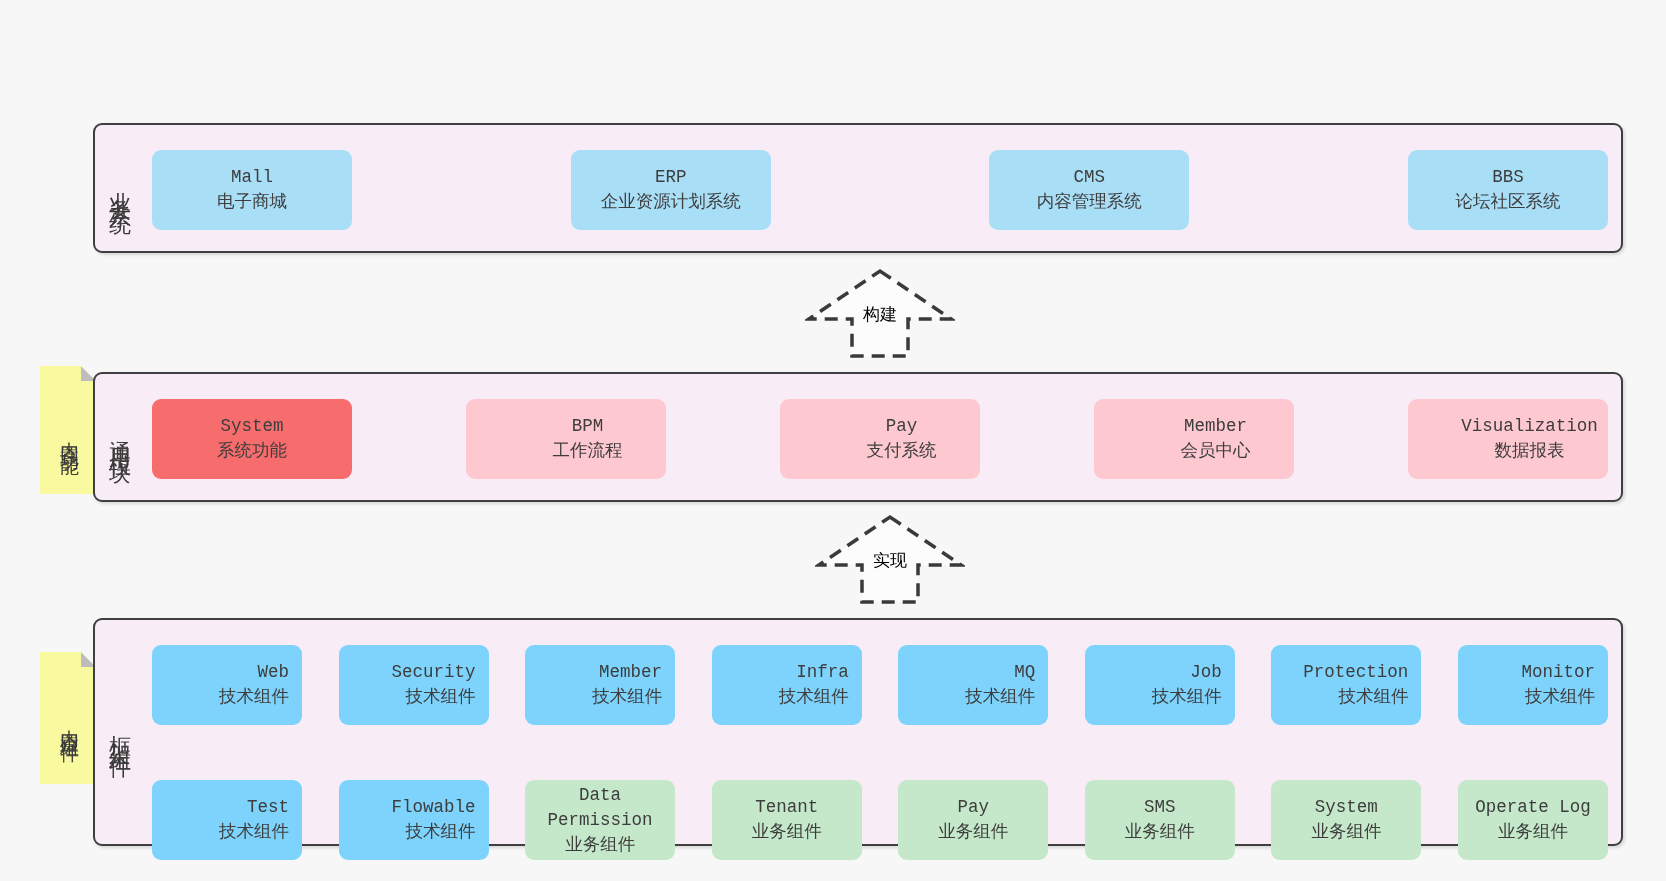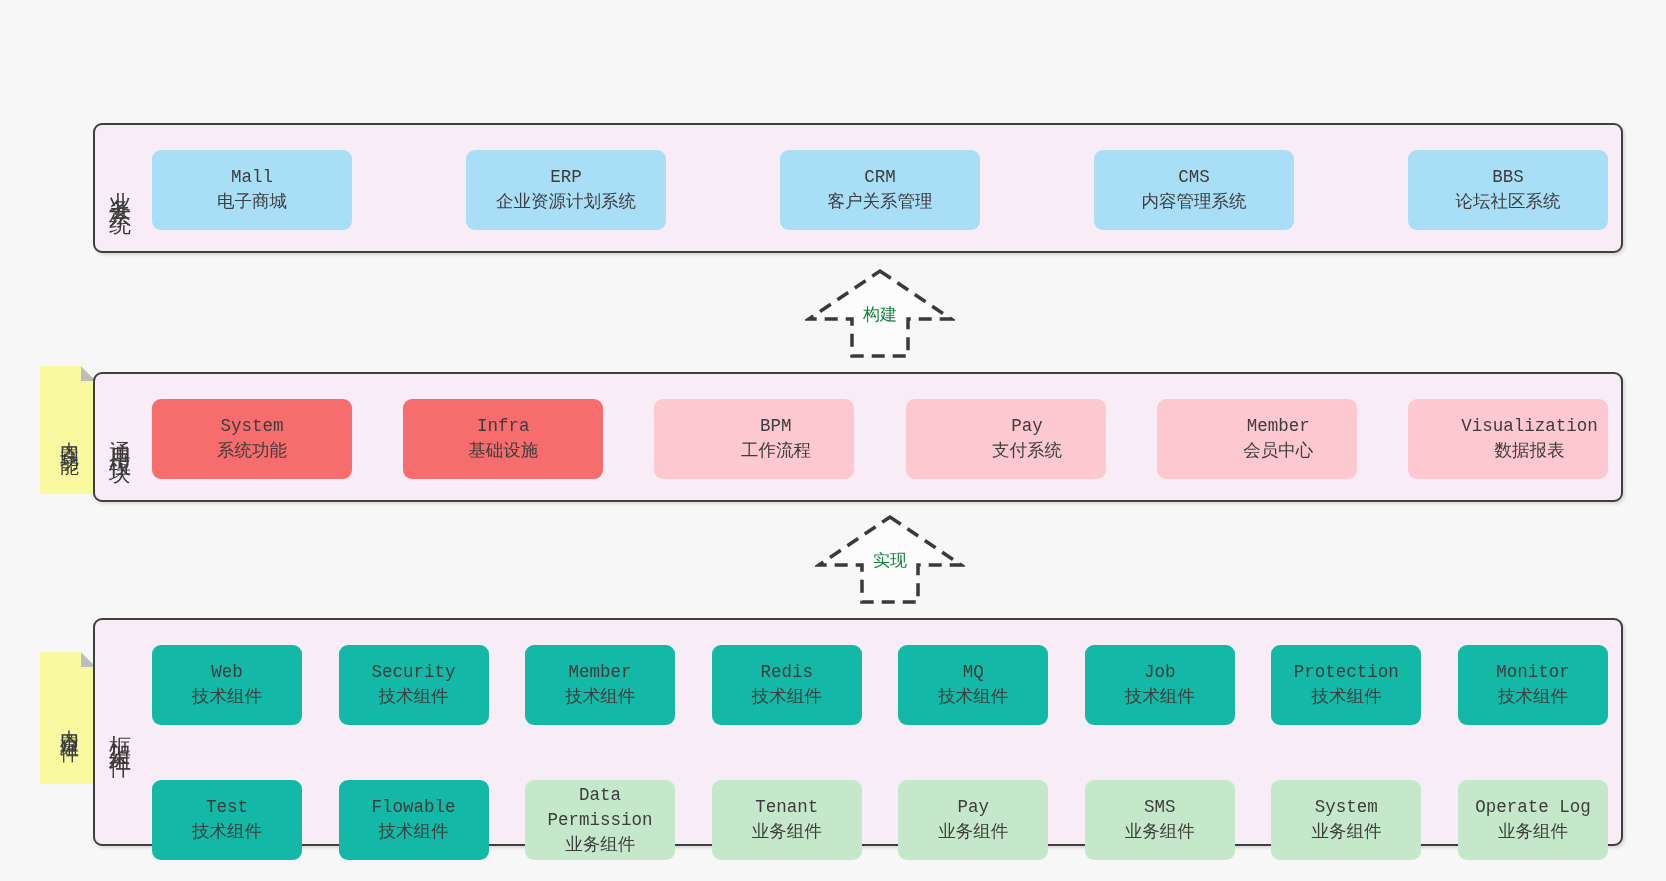--- a/index.html
+++ b/index.html
@@ -42,21 +42,21 @@
   .box {
     height:80px; border-radius:9px;
     display:flex; flex-direction:column; align-items:center; justify-content:center;
     text-align:center; font-size:17.5px; line-height:25px; color:#3d3d3d;
   }
   .w200 { width:200px; }
   .w150 { width:150px; padding:0 13px; }
   .blue        { background:#a9def7; }
   .red         { background:#f76c6c; }
   .pink        { background:#fec8d0;padding-left:43px; }
-  .green       { background:#14b8a6; }
+  .green       { background:#7dd3fc;align-items:flex-end; }
   .green-light { background:#c5e8ca; }
 
   
   .note {
     position:absolute; left:40px; width:56px;
     background:#f9f9a0; z-index:1;
     clip-path:polygon(0 0, calc(100% - 15px) 0, 100% 15px, 100% 100%, 0 100%);
     display:flex; align-items:center; justify-content:center;
   }
   .note-modules   { top:366px; height:128px; }
@@ -72,42 +72,38 @@
     color:#3a3a3a;
   }
 
   
   .arrow { position:absolute; width:150px; height:92px; z-index:0; }
   .arrow-build     { left:805px; top:268px; }
   .arrow-implement { left:815px; top:514px; }
   .arrow svg { position:absolute; left:0; top:0; width:150px; height:92px; }
   .arrow-label {
     position:absolute; left:50%; top:50%; transform:translate(-50%,-50%);
-    background:#fcfcfc; padding:0 3px; font-size:17px; color:#15803d; z-index:3;
+    background:#fcfcfc; padding:0 3px; font-size:17px; color:#000000; z-index:3;
   }
 </style>
 </head>
 <body>
 
 <div class="stage">
 
   <section class="band band-business">
     <div class="band-label">业务系统</div>
     <div class="box-row row-a">
       <div class="box w200 blue">
         <div>Mall</div>
         <div>电子商城</div>
       </div>
       <div class="box w200 blue">
         <div>ERP</div>
         <div>企业资源计划系统</div>
-      </div>
-      <div class="box w200 blue">
-        <div>CRM</div>
-        <div>客户关系管理</div>
       </div>
       <div class="box w200 blue">
         <div>CMS</div>
         <div>内容管理系统</div>
       </div>
       <div class="box w200 blue">
         <div>BBS</div>
         <div>论坛社区系统</div>
       </div>
     </div>
@@ -124,24 +120,20 @@
     <span class="note-text">内置功能</span>
     <span class="note-fold"></span>
   </div>
   <section class="band band-modules">
     <div class="band-label">通用模块</div>
     <div class="box-row row-a">
       <div class="box w200 red">
         <div>System</div>
         <div>系统功能</div>
       </div>
-      <div class="box w200 red">
-        <div>Infra</div>
-        <div>基础设施</div>
-      </div>
       <div class="box w200 pink">
         <div>BPM</div>
         <div>工作流程</div>
       </div>
       <div class="box w200 pink">
         <div>Pay</div>
         <div>支付系统</div>
       </div>
       <div class="box w200 pink">
         <div>Member</div>
@@ -174,21 +166,21 @@
       </div>
       <div class="box w150 green">
         <div>Security</div>
         <div>技术组件</div>
       </div>
       <div class="box w150 green">
         <div>Member</div>
         <div>技术组件</div>
       </div>
       <div class="box w150 green">
-        <div>Redis</div>
+        <div>Infra</div>
         <div>技术组件</div>
       </div>
       <div class="box w150 green">
         <div>MQ</div>
         <div>技术组件</div>
       </div>
       <div class="box w150 green">
         <div>Job</div>
         <div>技术组件</div>
       </div>

